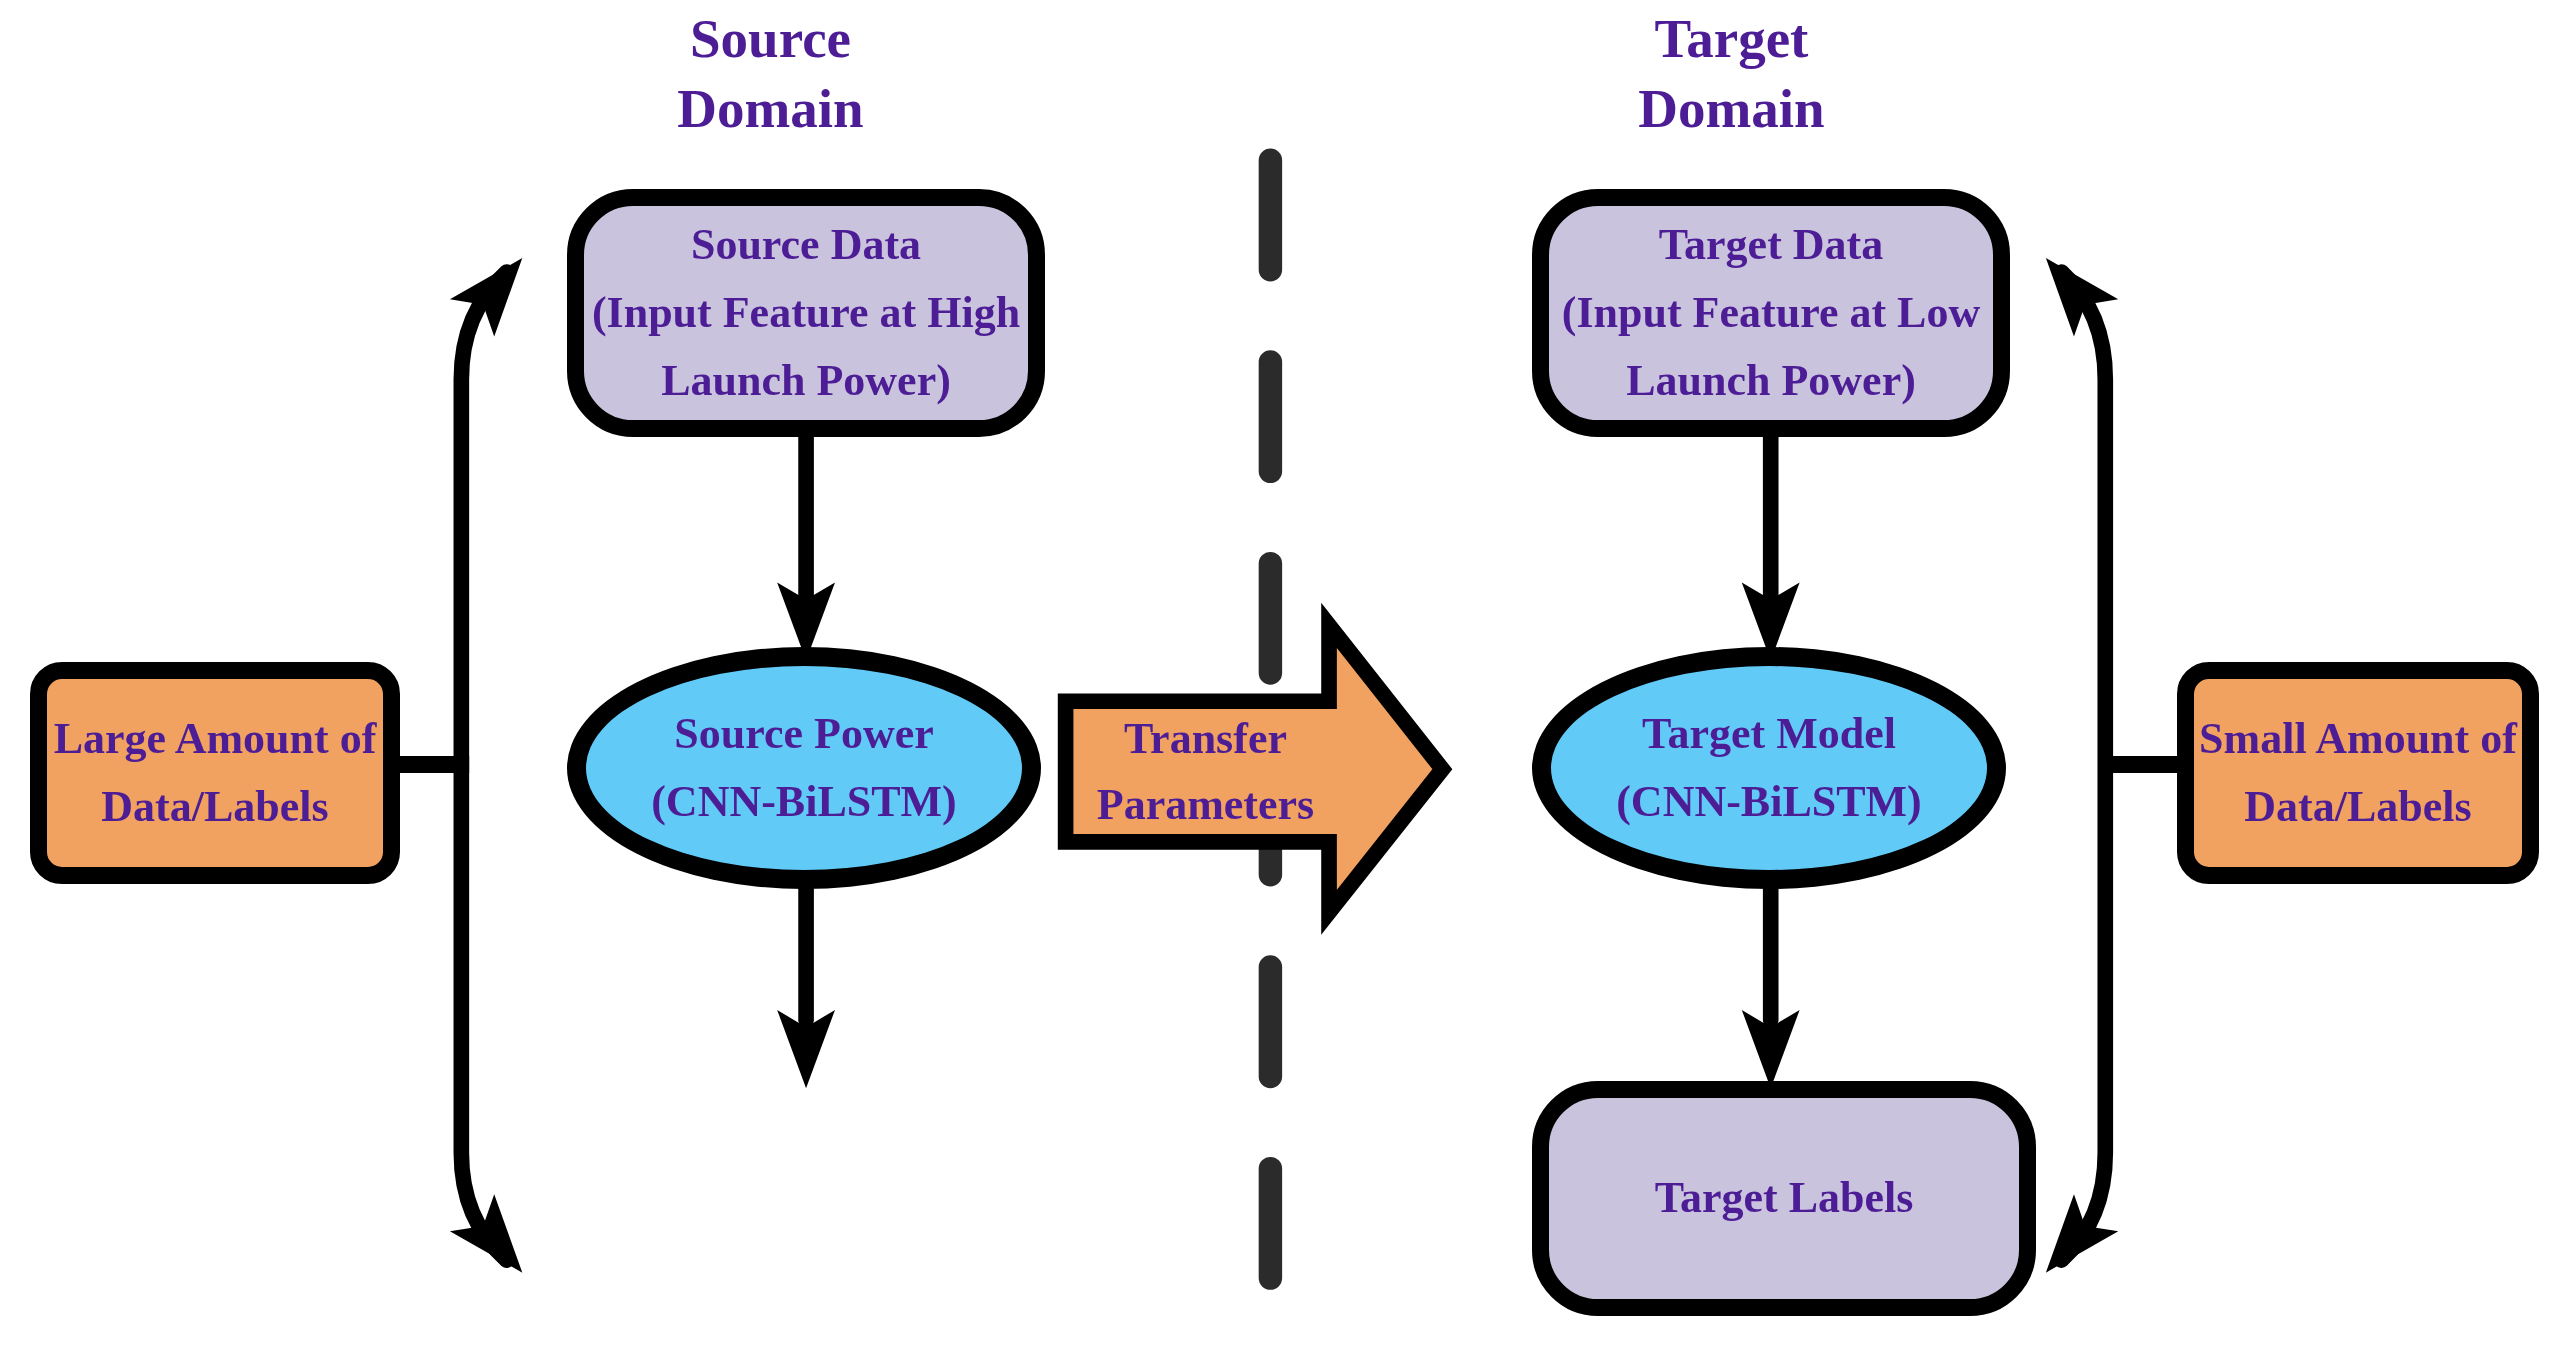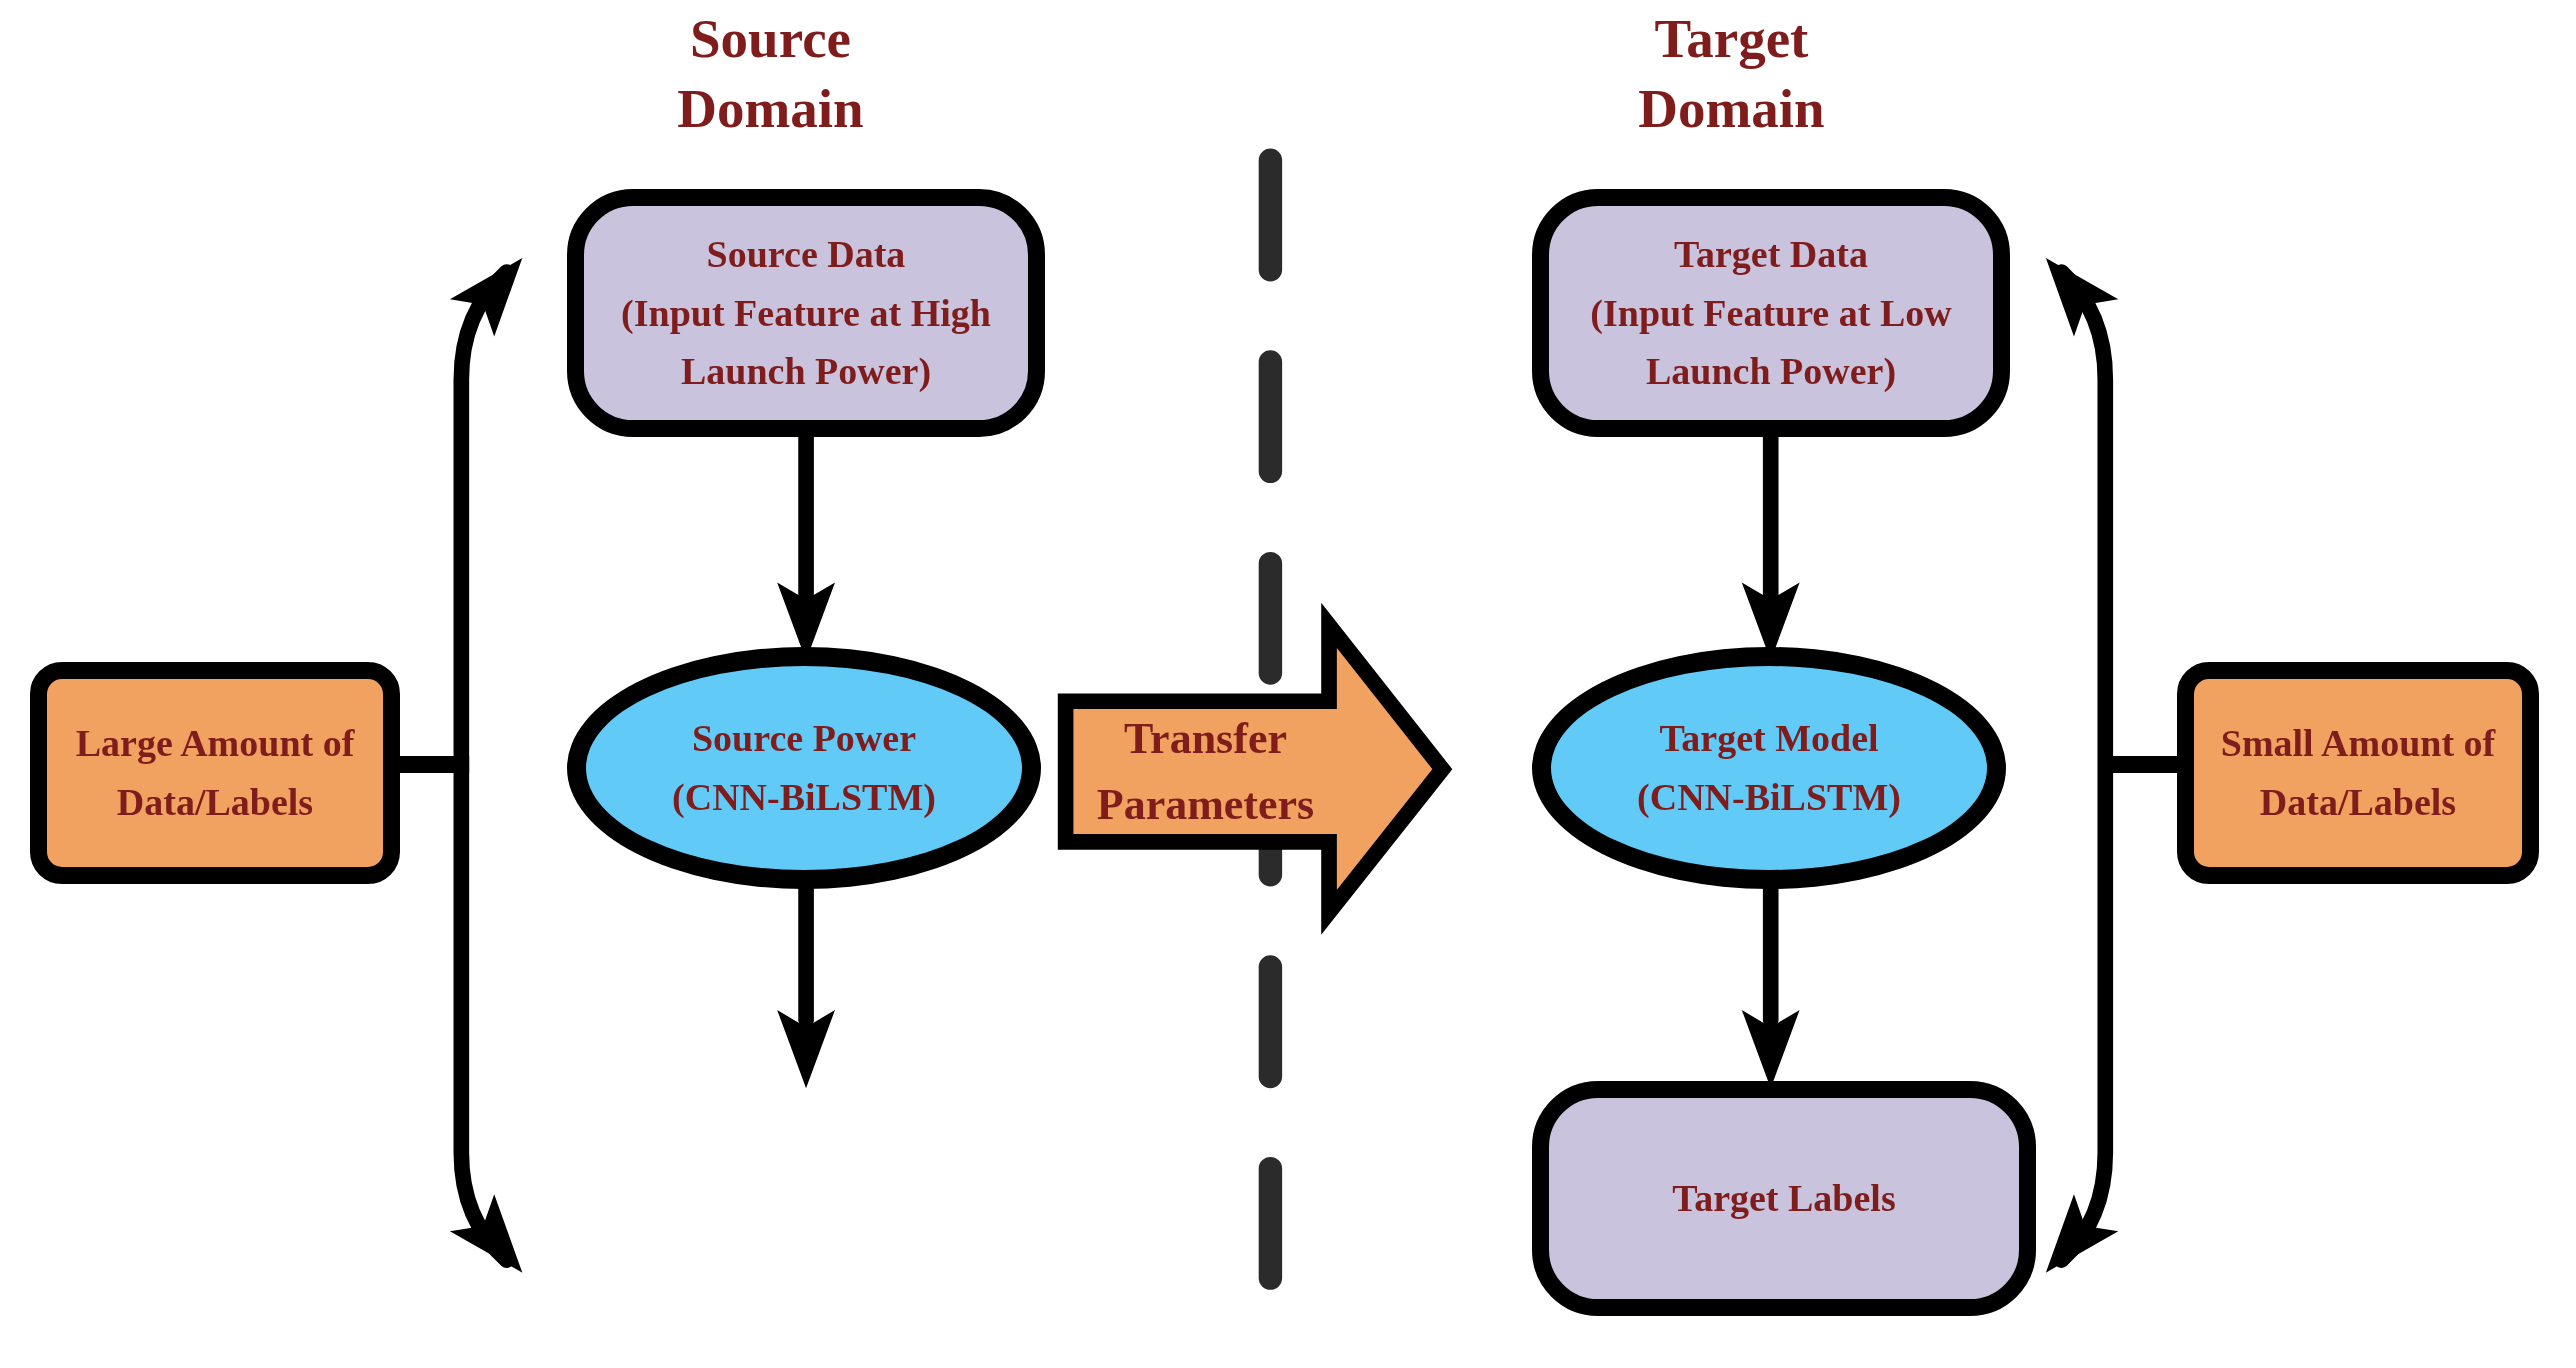--- a/index.html
+++ b/index.html
@@ -6,33 +6,33 @@
     --bg:#FFFFFF;
     --node-lavender:#CAC3DD;
     --node-blue:#62CAF7;
     --node-orange:#F1A160;
     --line-black:#000000;
     --dash-gray:#2B2B2B;
   }
   html,body{margin:0;padding:0;background:var(--bg);}
   .canvas{
     position:relative;width:2576px;height:1368px;background:var(--bg);
-    font-family:"Liberation Serif","DejaVu Serif",serif;font-weight:bold;color:#7f1d1d;
+    font-family:"Liberation Serif","DejaVu Serif",serif;font-weight:bold;color:#4c1d95;
     overflow:hidden;
   }
   .layer{position:absolute;left:0;top:0;z-index:0;pointer-events:none;}
   .txt{white-space:pre-line;text-align:center;}
   .title{
     position:absolute;z-index:2;font-size:55px;line-height:1.28;
     display:flex;align-items:flex-start;justify-content:center;
   }
   .node{
     position:absolute;z-index:1;box-sizing:border-box;
     display:flex;align-items:center;justify-content:center;
-    font-size:38px;line-height:1.55;
+    font-size:44px;line-height:1.55;
   }
   .rect{border:17px solid var(--line-black);border-radius:66px;}
   .smallrect{border:17px solid var(--line-black);border-radius:32px;}
   .ellipse{border:19px solid var(--line-black);border-radius:50%;}
   .lavender{background:var(--node-lavender);}
   .blue{background:var(--node-blue);}
   .orange{background:var(--node-orange);}
 
   #source-title{left:614px;top:3.9px;width:313px;}
   #target-title{left:1575px;top:3.9px;width:313px;}

